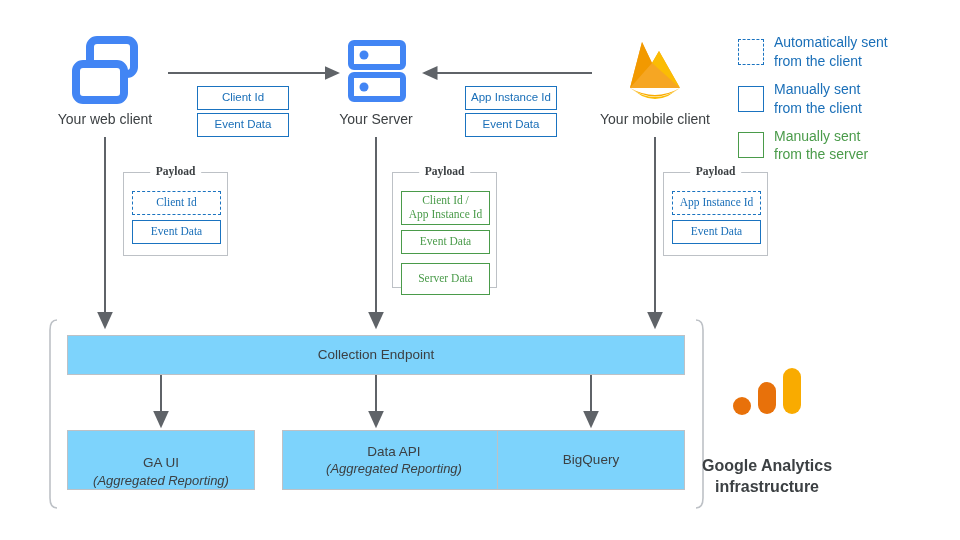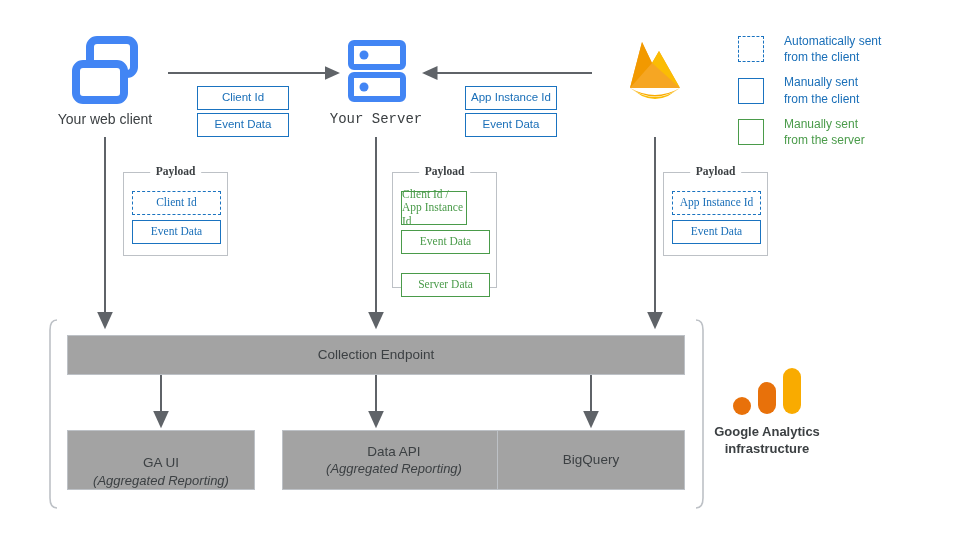--- a/index.html
+++ b/index.html
@@ -16,21 +16,21 @@
     font-size:14px;color:#3c4043;text-align:center;white-space:nowrap;
   }
 
   
   .chip{
     box-sizing:border-box;
     border:1.4px solid #1a73c0;
     color:#1a6fb8;
     font-size:11.5px;
     display:flex;align-items:center;justify-content:center;
-    text-align:left;line-height:1.18;
+    text-align:center;line-height:1.18;
     background:#fff;
   }
   .chip.dashed{border-style:dashed;}
   .chip.green{border-color:#4a9b4a;color:#4a9b4a;}
 
   
   .payload{
     box-sizing:border-box;
     border:1.2px solid #bdc1c6;
     background:#fff;
@@ -38,43 +38,43 @@
   }
   .payload-title{
     position:absolute;top:-8px;left:50%;transform:translateX(-50%);
     background:#fff;padding:0 6px;
     font-size:11.5px;font-weight:bold;color:#3c4043;white-space:nowrap;
   }
 
   
   .gbox{
     box-sizing:border-box;
-    border:1.1px solid #bdc1c6;background:#a3a3a3;
+    border:1.1px solid #bdc1c6;background:#7dd3fc;
     display:flex;flex-direction:column;align-items:center;justify-content:center;
     color:#3c4043;text-align:center;
   }
   .gbox .l1{font-size:13.5px;line-height:1.32;}
   .gbox .l2{font-size:13px;font-style:italic;line-height:1.32;}
 
   
   .legend-row{display:flex;align-items:center;}
   .legend-swatch{
     width:26px;height:26px;box-sizing:border-box;
     border:1.5px solid #1a73c0;background:#fff;flex:none;
   }
   .legend-swatch.dashed{border-style:dashed;}
   .legend-swatch.green{border-color:#4a9b4a;}
   .legend-text{
-    margin-left:20px;font-size:12px;line-height:1.35;color:#1a6fb8;white-space:nowrap;
+    margin-left:10px;font-size:14px;line-height:1.35;color:#1a6fb8;white-space:nowrap;
   }
   .legend-text.green{color:#4a9b4a;}
 
   .ga-caption{
-    font-size:13px;font-weight:bold;color:#3c4043;
-    text-align:center;line-height:1.3;white-space:nowrap;
+    font-size:16px;font-weight:bold;color:#3c4043;
+    text-align:center;line-height:1.3;white-space:nowrap;margin-top:32px;
   }
   svg{display:block;overflow:visible;}
 </style>
 </head>
 <body>
 
 <div id="stage">
 
   <svg class="abs" style="left:0;top:0;width:960px;height:540px;">
     <defs>
@@ -110,50 +110,51 @@
   <div class="abs node-label" style="left:35px;top:111px;width:140px;">Your web client</div>
 
   <div class="abs" style="left:348px;top:40px;width:60px;">
     <svg width="58" height="64" viewBox="0 0 58 64">
       <rect x="3" y="3" width="52" height="24" rx="3" ry="3" fill="none" stroke="#4285f4" stroke-width="6"></rect>
       <circle cx="16" cy="15" r="4.5" fill="#4285f4"></circle>
       <rect x="3" y="35" width="52" height="24" rx="3" ry="3" fill="none" stroke="#4285f4" stroke-width="6"></rect>
       <circle cx="16" cy="47" r="4.5" fill="#4285f4"></circle>
     </svg>
   </div>
-  <div class="abs node-label" style="left:306px;top:111px;width:140px;font-family:Liberation Mono, monospace;">Your Server</div>
+  <div class="abs node-label" style="left:306px;top:111px;width:140px;">Your Server</div>
 
   <div class="abs" style="left:618px;top:36px;width:74px;">
     <svg width="74" height="72" viewBox="0 0 74 72">
       <path d="M12,52 L24,6 L34,27 L41,15 L62,52 Z" fill="#f6a623"></path>
       <path d="M12,52 L24,6 L34,27 Z" fill="#f29900"></path>
       <path d="M34,27 L41,15 L62,52 Z" fill="#fbbc04"></path>
       <path d="M12,52 Q37,70 62,52 L50,60 Q37,66 24,60 Z" fill="#fbbc04"></path>
       <path d="M12,52 Q37,69 62,52 Q37,66 12,52 Z" fill="#f9ab00"></path>
     </svg>
   </div>
+  <div class="abs node-label" style="left:585px;top:111px;width:140px;">Your mobile client</div>
 
   <div class="abs chip" style="left:197px;top:86px;width:92px;height:24px;">Client Id</div>
   <div class="abs chip" style="left:197px;top:113px;width:92px;height:24px;">Event Data</div>
 
   <div class="abs chip" style="left:465px;top:86px;width:92px;height:24px;">App Instance Id</div>
   <div class="abs chip" style="left:465px;top:113px;width:92px;height:24px;">Event Data</div>
 
   <div class="abs payload" style="left:123px;top:172px;width:105px;height:84px;">
     <div class="payload-title">Payload</div>
     <div class="abs chip dashed" style="left:8px;top:18px;width:89px;height:24px;">Client Id</div>
     <div class="abs chip" style="left:8px;top:47px;width:89px;height:24px;">Event Data</div>
   </div>
 
   <div class="abs payload" style="left:392px;top:172px;width:105px;height:116px;">
     <div class="payload-title">Payload</div>
-    <div class="abs chip green" style="left:8px;top:18px;width:66px;height:34px;white-space:pre-line;">Client Id /
+    <div class="abs chip green" style="left:8px;top:18px;width:89px;height:34px;white-space:pre-line;">Client Id /
 App Instance Id</div>
     <div class="abs chip green" style="left:8px;top:57px;width:89px;height:24px;">Event Data</div>
-    <div class="abs chip green" style="left:8px;top:100px;width:89px;height:24px;">Server Data</div>
+    <div class="abs chip green" style="left:8px;top:90px;width:89px;height:32px;">Server Data</div>
   </div>
 
   <div class="abs payload" style="left:663px;top:172px;width:105px;height:84px;">
     <div class="payload-title">Payload</div>
     <div class="abs chip dashed" style="left:8px;top:18px;width:89px;height:24px;">App Instance Id</div>
     <div class="abs chip" style="left:8px;top:47px;width:89px;height:24px;">Event Data</div>
   </div>
 
   <div class="abs gbox" style="left:67px;top:335px;width:618px;height:40px;">
     <div class="l1">Collection Endpoint</div>

